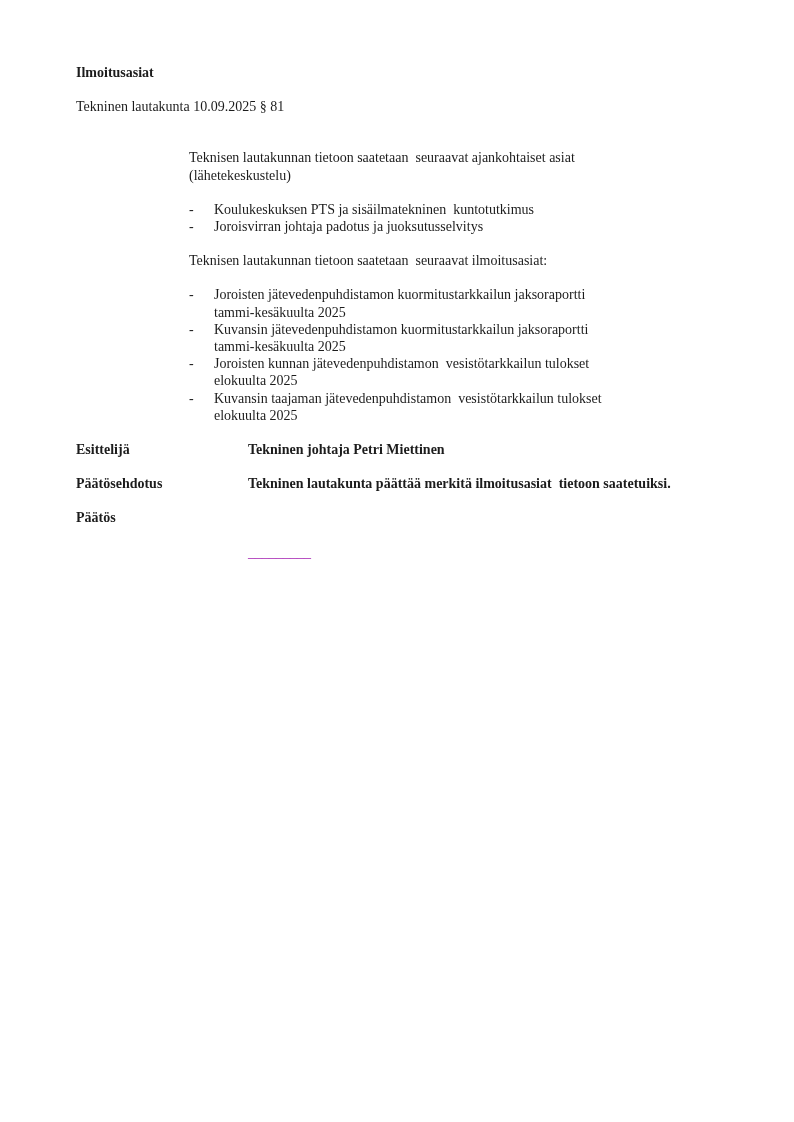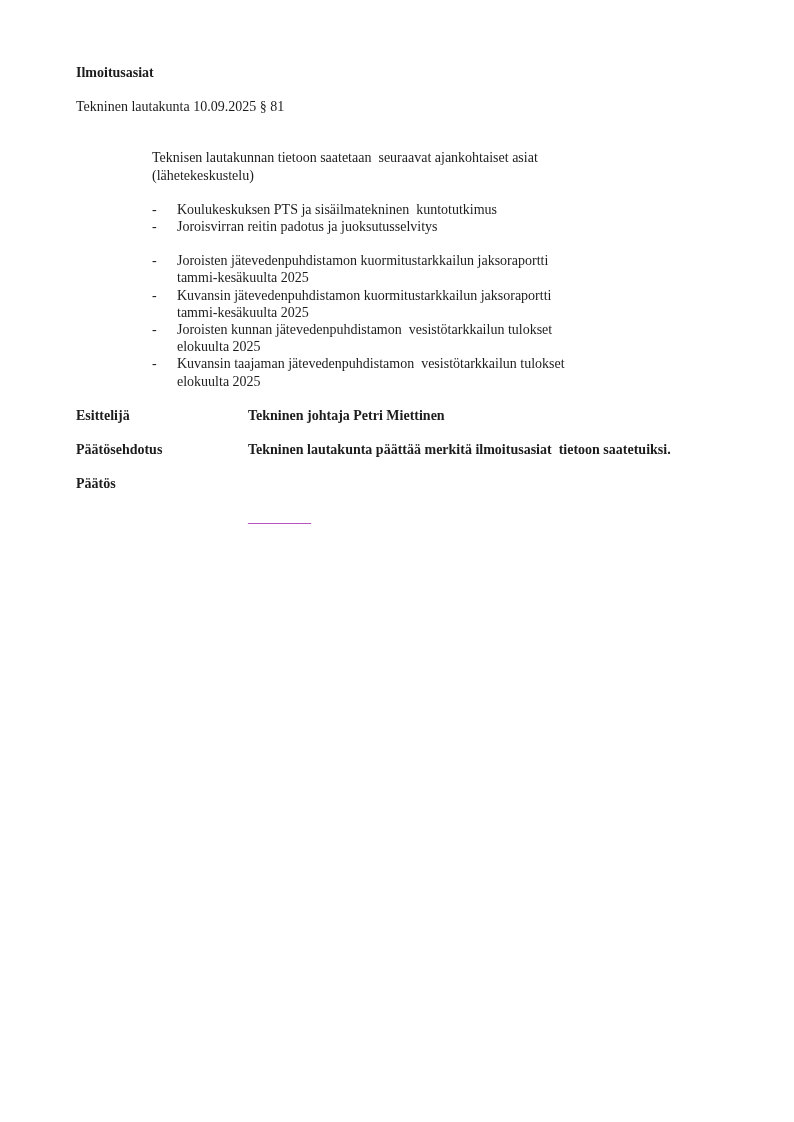--- a/index.html
+++ b/index.html
@@ -21,21 +21,21 @@
     overflow: hidden;
   }
   .doc-title {
     font-weight: bold;
     margin: 0 0 17px 0;
   }
   .doc-subtitle {
     margin: 0 0 34px 0;
   }
   .content {
-    margin-left: 76px;   
+    margin-left: 113px;   
     width: 470px;
   }
   .para {
     white-space: pre-wrap;
     margin: 0 0 17px 0;
   }
   .bullet-list {
     margin: 0 0 17px 0;
   }
   .bullet-item {
@@ -82,24 +82,25 @@
     <div class="para">Teknisen lautakunnan tietoon saatetaan  seuraavat ajankohtaiset asiat
 (lähetekeskustelu)</div>
 
     <div class="bullet-list">
       <div class="bullet-item">
         <span class="bullet-dash">-</span>
         <span class="bullet-text">Koulukeskuksen PTS ja sisäilmatekninen  kuntotutkimus</span>
       </div>
       <div class="bullet-item">
         <span class="bullet-dash">-</span>
-        <span class="bullet-text">Joroisvirran reitin padotus ja juoksutusselvitys</span>
+        <span class="bullet-text">Joroisvirran johtaja padotus ja juoksutusselvitys</span>
       </div>
     </div>
 
+    <div class="para">Teknisen lautakunnan tietoon saatetaan  seuraavat ilmoitusasiat:</div>
 
     <div class="bullet-list">
       <div class="bullet-item">
         <span class="bullet-dash">-</span>
         <span class="bullet-text">Joroisten jätevedenpuhdistamon kuormitustarkkailun jaksoraportti
 tammi-kesäkuulta 2025</span>
       </div>
       <div class="bullet-item">
         <span class="bullet-dash">-</span>
         <span class="bullet-text">Kuvansin jätevedenpuhdistamon kuormitustarkkailun jaksoraportti

